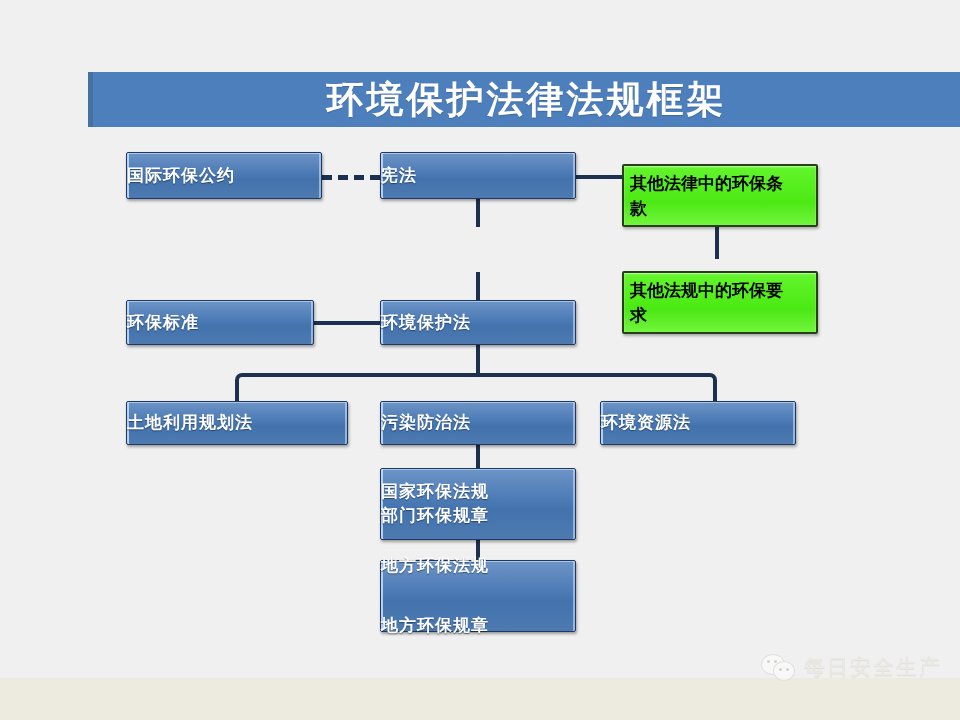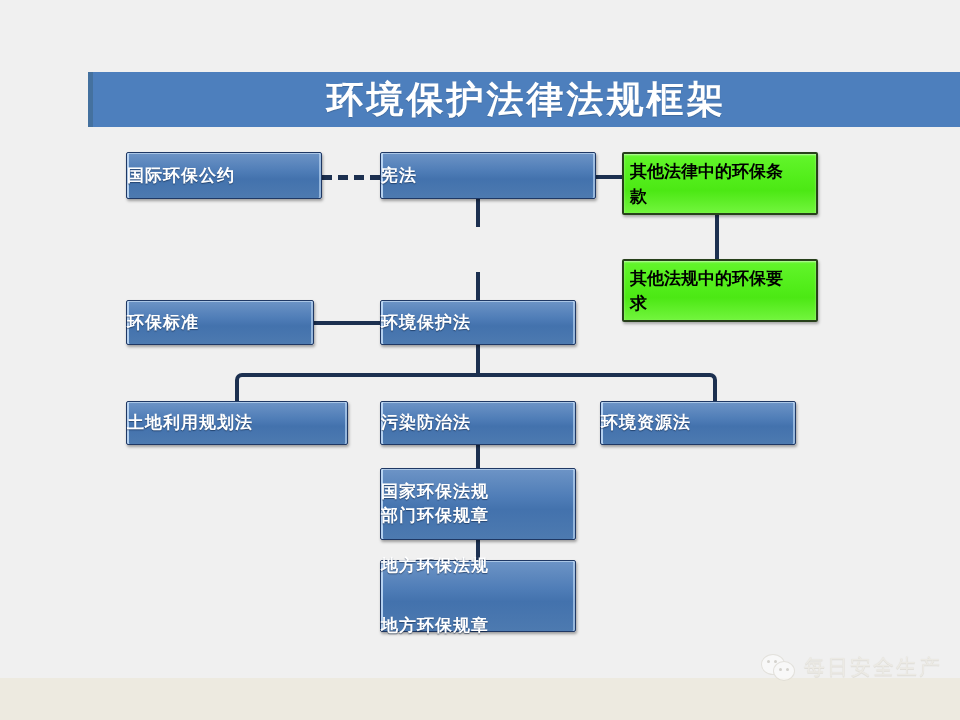--- a/index.html
+++ b/index.html
@@ -77,20 +77,21 @@
     text-shadow: 0 1px 1px rgba(10,30,60,0.55);
   }
 
   .node-green {
     background: linear-gradient(to bottom, #63f52c 0%, #53ee1b 40%, #4ce814 62%, #72f53d 100%);
     border: 2px solid #27401a;
     border-radius: 2px;
     box-shadow: inset 0 1px 2px rgba(255,255,255,0.6),
                 1px 2px 3px rgba(0,0,0,0.3);
     padding: 8px 6px;
+    margin-top: 12px;
   }
   .node-green .node-line {
     color: #000000;
     font-weight: bold;
     font-size: 17px;
     line-height: 25px;
     letter-spacing: 0px;
     text-align: center;
   }
 
@@ -200,21 +201,21 @@
   <div class="bracket" style="left:235px; top:373px; width:482px; height:28px;"></div>
 
   <div class="conn conn-v" style="left:476px; top:444px; height:25px;"></div>
 
   <div class="conn conn-v" style="left:476px; top:539px; height:22px;"></div>
 
   <div class="node node-blue" style="left:126px; top:152px; width:196px; height:47px;">
     <div class="node-line">国际环保公约</div>
   </div>
 
-  <div class="node node-blue" style="left:380px; top:152px; width:216px; height:47px;">
+  <div class="node node-blue" style="left:380px; top:152px; width:196px; height:47px;">
     <div class="node-line">宪法</div>
   </div>
 
   <div class="node node-green" style="left:622px; top:152px; width:196px; height:63px;">
     <div class="node-line">其他法律中的环保条</div>
     <div class="node-line">款</div>
   </div>
 
   <div class="node node-green" style="left:622px; top:259px; width:196px; height:63px;">
     <div class="node-line">其他法规中的环保要</div>

